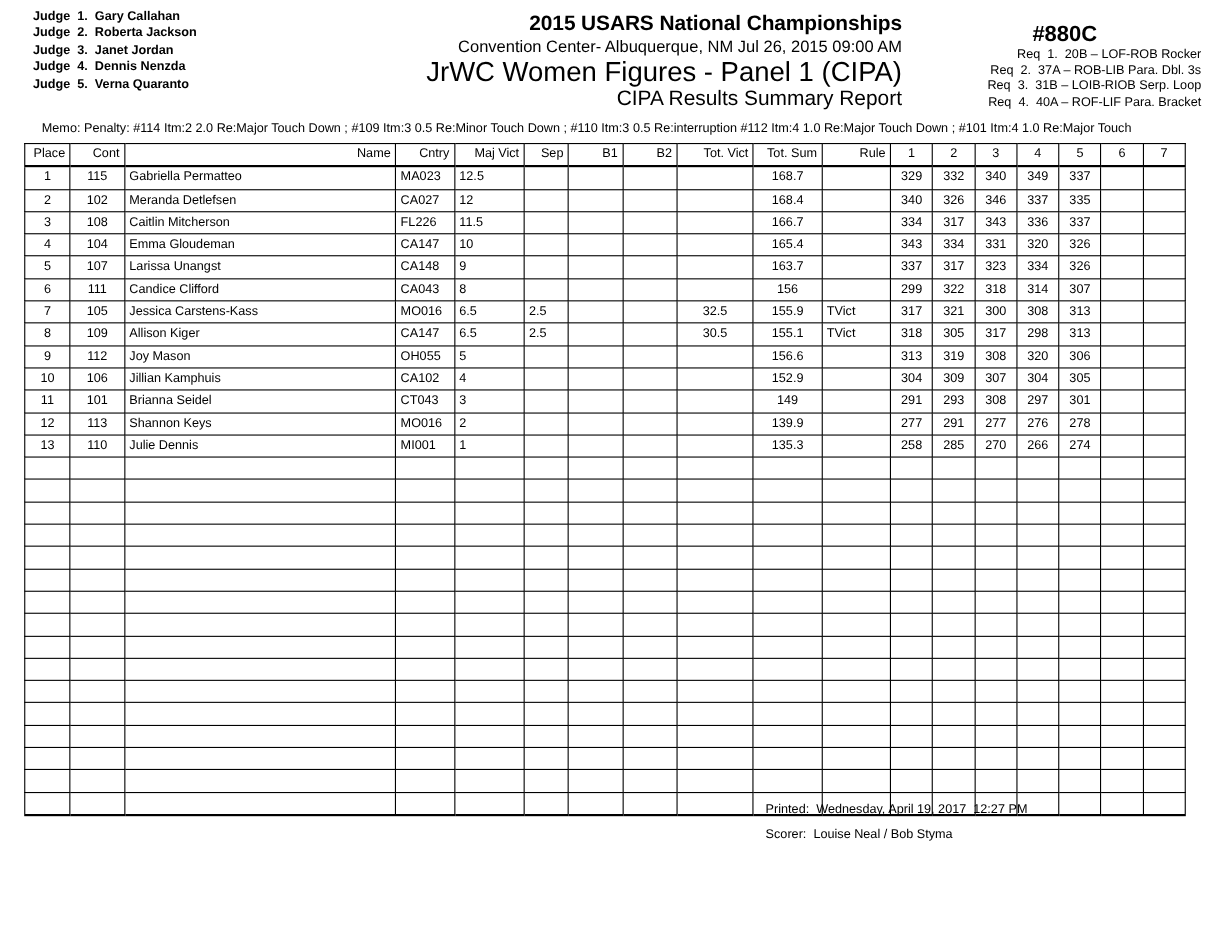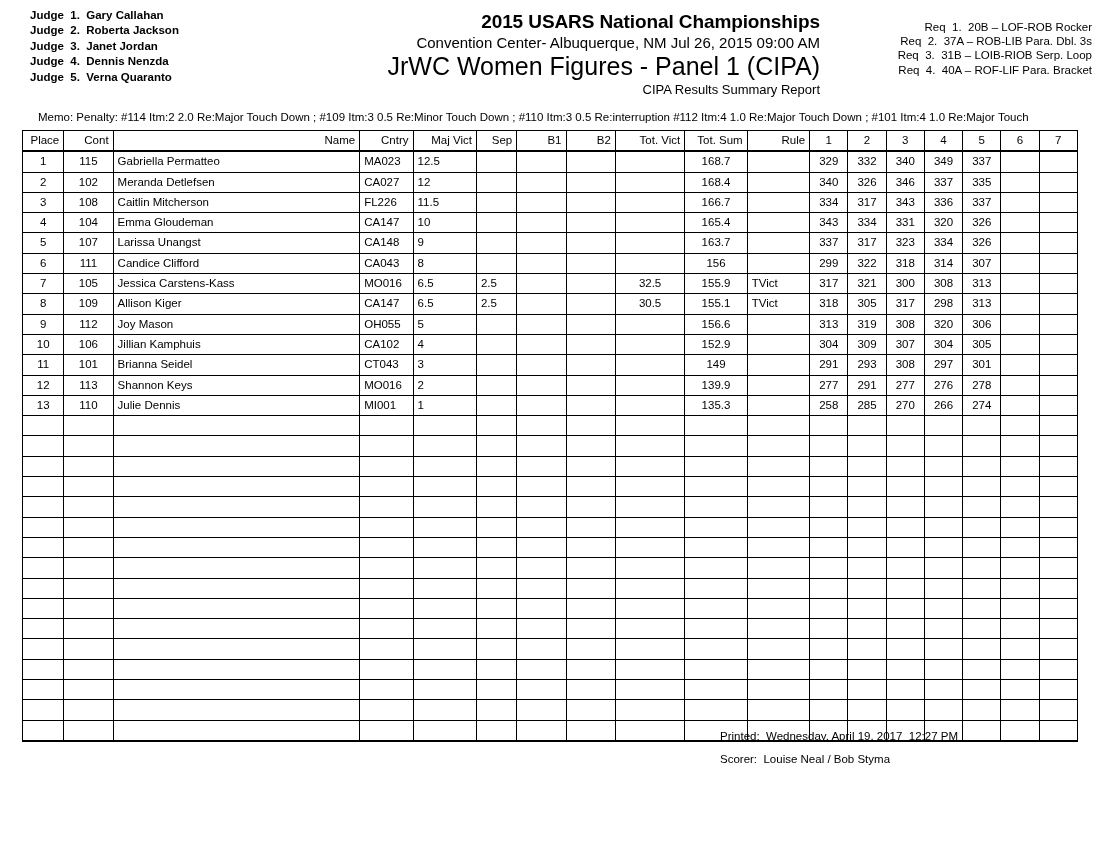--- a/index.html
+++ b/index.html
@@ -49,21 +49,21 @@
   #event-venue {
     font-size: 15px;
     line-height: 20px;
   }
   #panel-title {
     font-size: 25px;
     font-weight: normal;
     line-height: 26px;
   }
   #report-subtitle {
-    font-size: 13px;
+    font-size: 19px;
     line-height: 21px;
   }
 
   #reqs-block {
     position: absolute;
     top: 20px;
     right: 8px;
     width: 230px;
     text-align: right;
   }
@@ -136,21 +136,20 @@
   col.c-rule   { width: 62px; }
   col.c-j      { width: 38px; }
 
   
   #footer {
     position: absolute;
     top: 725px;
     left: 696px;
     font-size: 11.5px;
     line-height: 23px;
-    margin-left: 24px;
   }
   .footer-line { white-space: pre; }
 </style>
 </head>
 <body>
 
 <div id="header">
 
   <div id="judges">
     <div class="judge-line">Judge  1.  Gary Callahan</div>
@@ -161,20 +160,21 @@
   </div>
 
   <div id="title-block">
     <div id="event-title">2015 USARS National Championships</div>
     <div id="event-venue">Convention Center- Albuquerque, NM  Jul 26, 2015  09:00 AM</div>
     <div id="panel-title">JrWC Women Figures - Panel 1 (CIPA)</div>
     <div id="report-subtitle">CIPA Results Summary Report</div>
   </div>
 
   <div id="reqs-block">
+    <div id="event-number">#880C</div>
     <div class="req-line">Req  1.  20B – LOF-ROB Rocker</div>
     <div class="req-line">Req  2.  37A – ROB-LIB Para. Dbl. 3s</div>
     <div class="req-line">Req  3.  31B – LOIB-RIOB Serp. Loop</div>
     <div class="req-line">Req  4.  40A – ROF-LIF Para. Bracket</div>
   </div>
 
 </div>
 
 <div id="memo">Memo: Penalty: #114 Itm:2 2.0 Re:Major Touch Down ; #109 Itm:3 0.5 Re:Minor Touch Down ; #110 Itm:3 0.5 Re:interruption #112 Itm:4 1.0 Re:Major Touch Down ; #101 Itm:4 1.0 Re:Major Touch</div>
 

